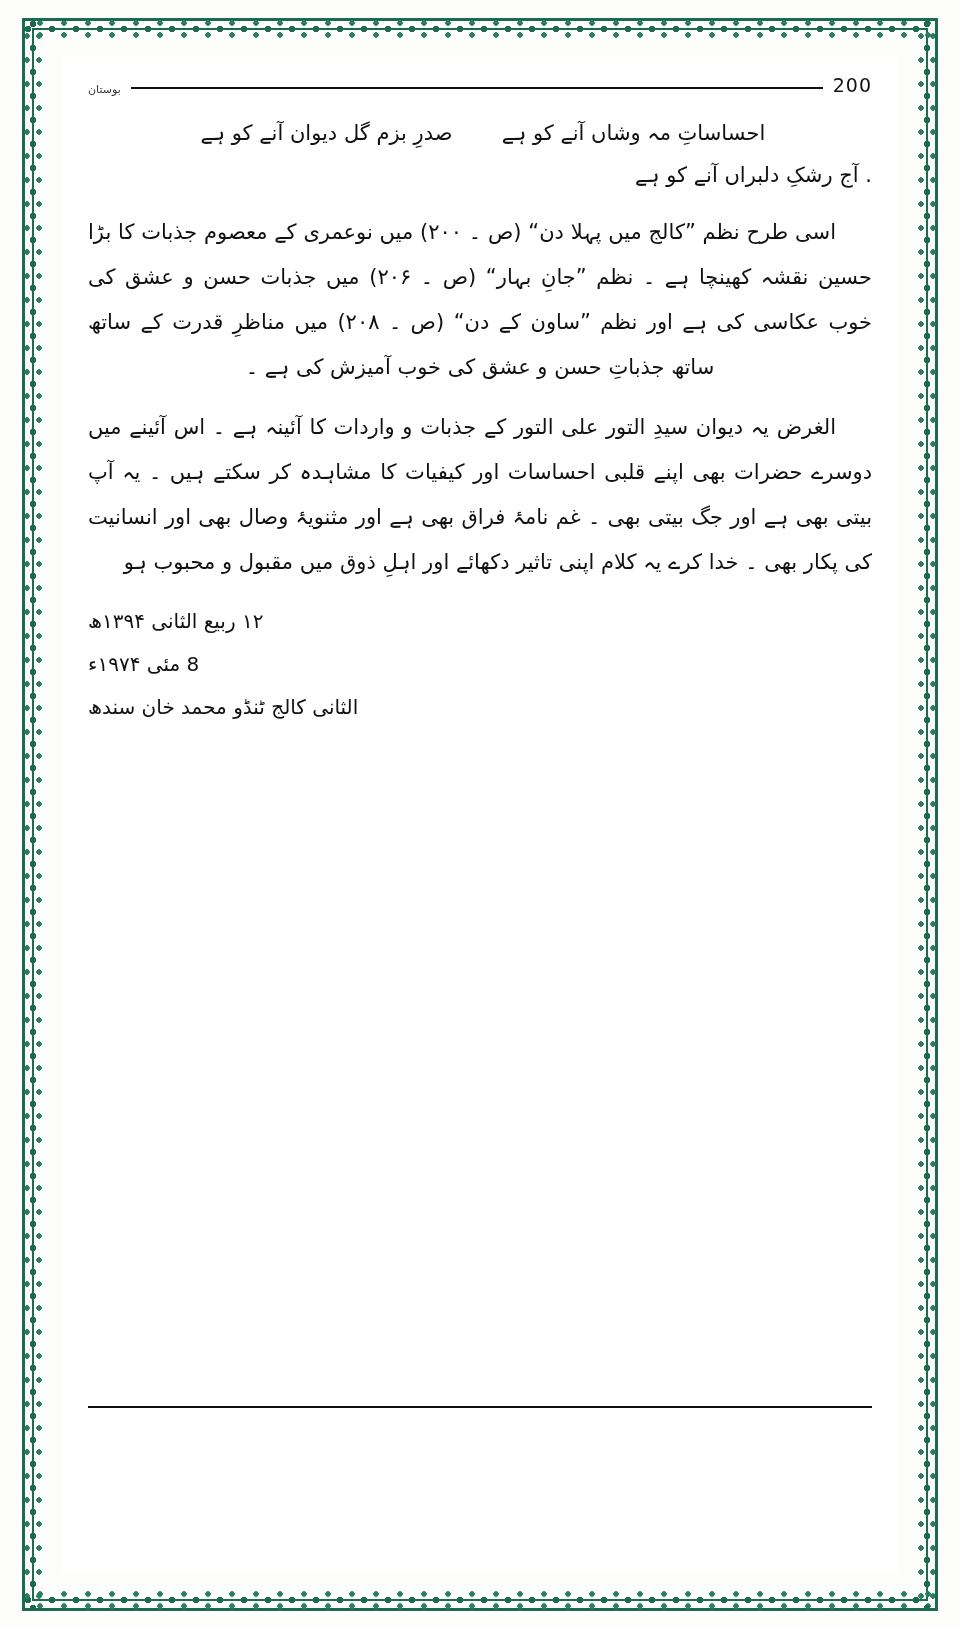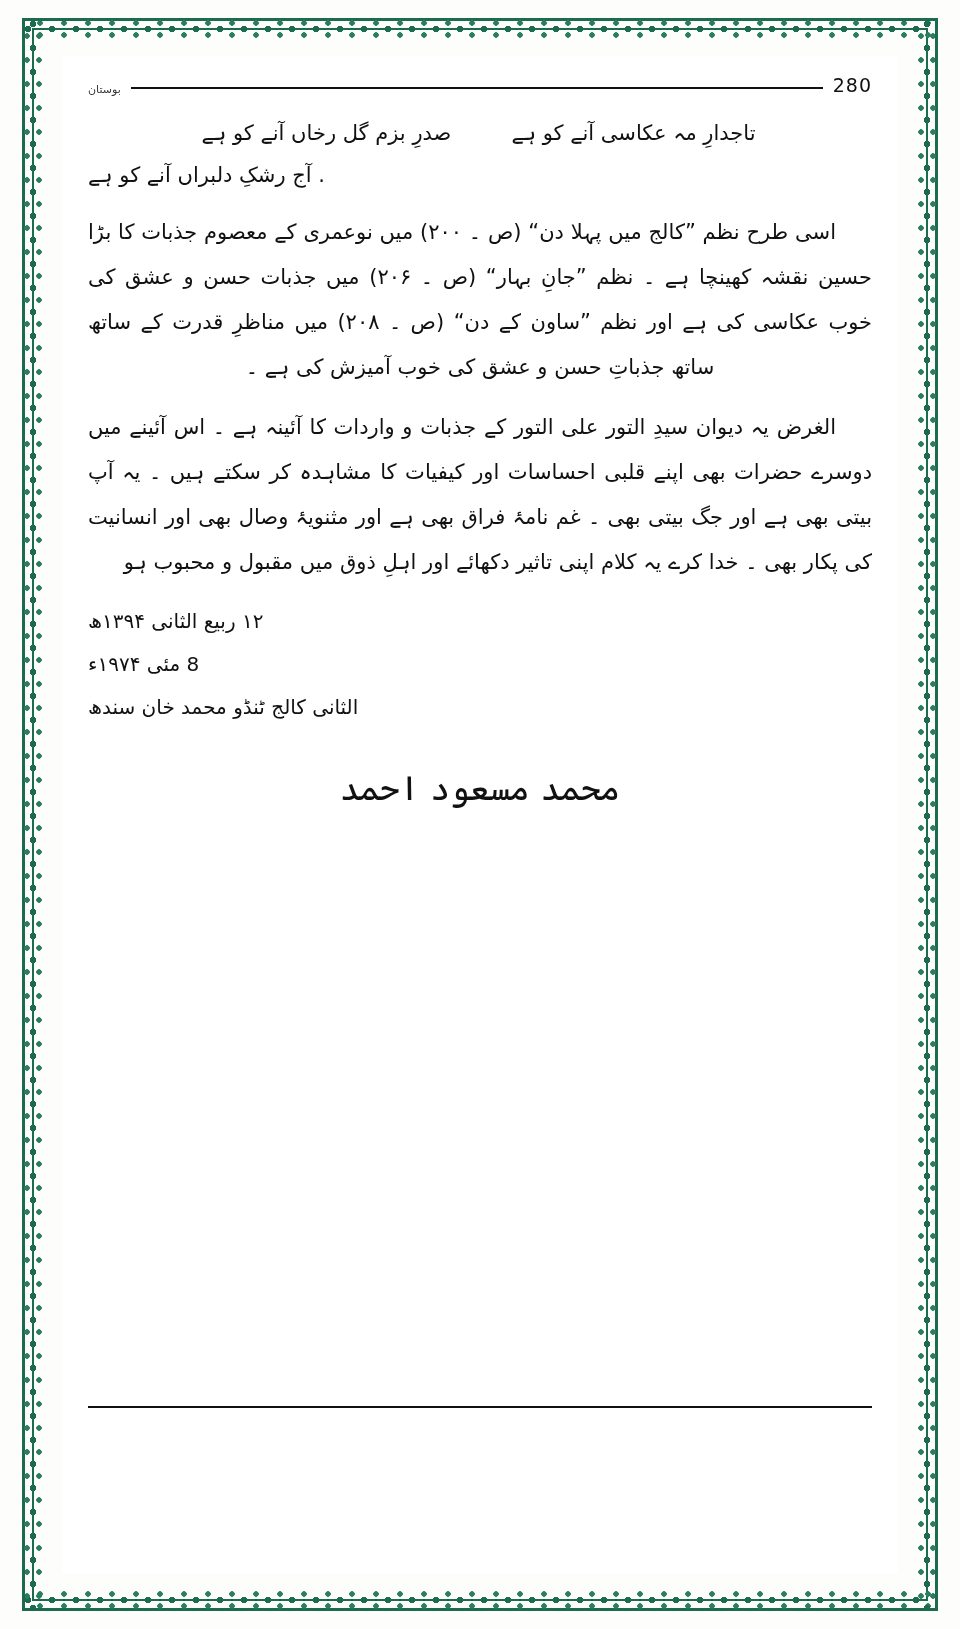--- a/index.html
+++ b/index.html
@@ -112,21 +112,21 @@
     font-size:21px;
     line-height:2.0;
     letter-spacing:.3px;
   }
   .verse-line .hemistich{
     display:inline-block;
     min-width:300px;
     text-align:center;
   }
   .verse-line.single{
-    text-align:left;
+    text-align:right;
   }
 
   .para{
     font-size:21px;
     line-height:2.15;
     text-align:justify;
     text-align-last:center;
     margin:14px 0;
     text-indent:36px;
   }
@@ -170,41 +170,40 @@
   <div class="chain chain-left"></div>
   <div class="chain chain-right"></div>
   <div class="corner tl"></div>
   <div class="corner tr"></div>
   <div class="corner bl"></div>
   <div class="corner br"></div>
 
   <div class="content">
 
     <div class="page-head">
-      <span class="folio">280</span>
+      <span class="folio">200</span>
       <span class="head-rule"></span>
       <span class="book-mark">بوستان</span>
     </div>
 
     <div class="verse-block">
       <div class="verse-line">
-        <span class="hemistich">تاجدارِ مہ عکاسی آنے کو ہے</span>
-        <span class="hemistich">صدرِ بزم گل رخاں آنے کو ہے</span>
+        <span class="hemistich">احساساتِ مہ وشاں آنے کو ہے</span>
+        <span class="hemistich">صدرِ بزم گل دیوان آنے کو ہے</span>
       </div>
       <div class="verse-line single">. آج رشکِ دلبراں آنے کو ہے</div>
     </div>
 
     <p class="para">اسی طرح نظم ”کالج میں پہلا دن“ (ص ۔ ۲۰۰) میں نوعمری کے معصوم جذبات کا بڑا حسین نقشہ کھینچا ہے ۔ نظم ”جانِ بہار“ (ص ۔ ۲۰۶) میں جذبات حسن و عشق کی خوب عکاسی کی ہے اور نظم ”ساون کے دن“ (ص ۔ ۲۰۸) میں مناظرِ قدرت کے ساتھ ساتھ جذباتِ حسن و عشق کی خوب آمیزش کی ہے ۔</p>
     <p class="para last-right">الغرض یہ دیوان سیدِ التور علی التور کے جذبات و واردات کا آئینہ ہے ۔ اس آئینے میں دوسرے حضرات بھی اپنے قلبی احساسات اور کیفیات کا مشاہدہ کر سکتے ہیں ۔ یہ آپ بیتی بھی ہے اور جگ بیتی بھی ۔ غم نامۂ فراق بھی ہے اور مثنویۂ وصال بھی اور انسانیت کی پکار بھی ۔ خدا کرے یہ کلام اپنی تاثیر دکھائے اور اہلِ ذوق میں مقبول و محبوب ہو</p>
 
     <div class="colophon">
       <div>۱۲ ربیع الثانی ۱۳۹۴ھ</div>
       <div>8 مئی ۱۹۷۴ء</div>
       <div>الثانی کالج ٹنڈو محمد خان سندھ</div>
     </div>
 
-    <div class="signature">محمد مسعود احمد</div>
 
     <div class="spacer"></div>
     <div class="bottom-rule"></div>
 
   </div>
 </div>
 
 </body></html>

